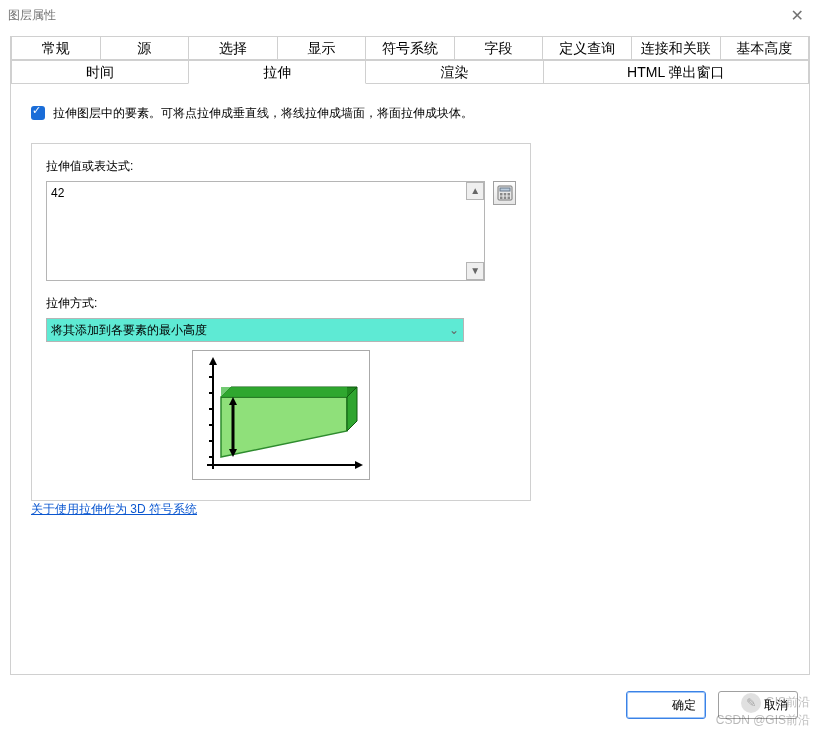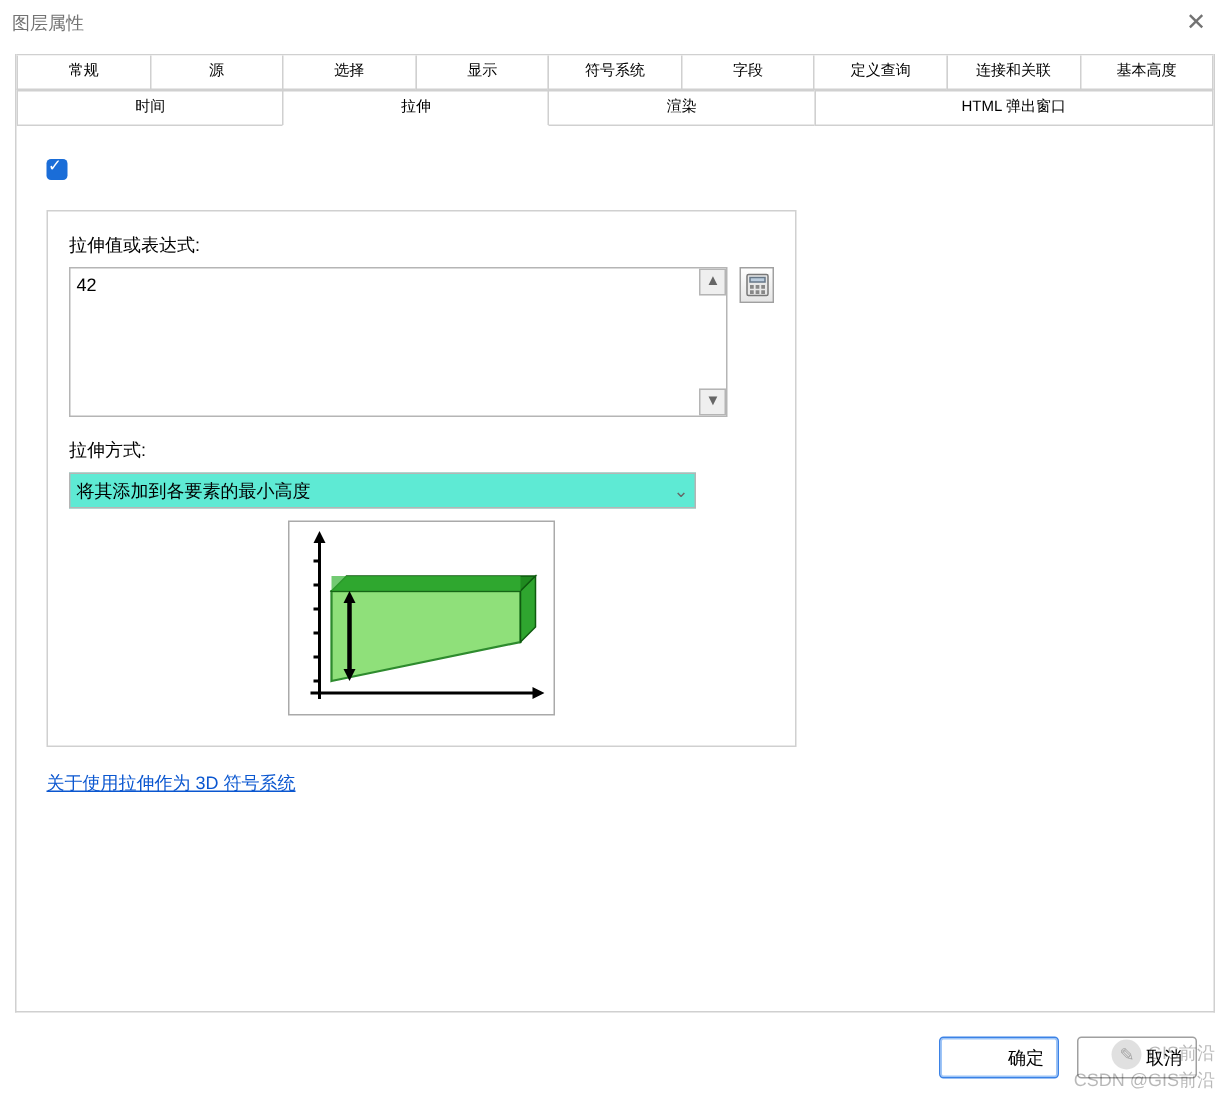--- a/index.html
+++ b/index.html
@@ -39,21 +39,21 @@
 .tab-row.row2 .tab:nth-child(1){flex:2}
 .tab-row.row2 .tab:nth-child(2){flex:2}
 .tab-row.row2 .tab:nth-child(3){flex:2}
 .tab-row.row2 .tab:nth-child(4){flex:3}
 .tab {
   border: 1px solid #d0d0d0;
   border-bottom: 1px solid #d0d0d0;
   background: #fff;
   text-align: center;
   line-height: 22px;
-  font-size: 10px;
+  font-size: 14px;
   cursor: pointer;
   margin-left:-1px;
 }
 .tab:first-child{margin-left:0}
 .tab-row.row1{border-top:1px solid #d0d0d0}
 .tab-row.row1 .tab{border-top:none}
 .tab.active {
   background: #fff;
   border-bottom: 1px solid #fff;
   position: relative;
@@ -138,21 +138,20 @@
 .diagram-wrap{
   width:178px;height:130px;
   margin:8px auto 0 auto;
   border:1px solid #aaa;
   background:#fff;
   padding:6px;
 }
 .diagram-wrap svg{display:block}
 .help-link{
   display:inline-block;
-  margin-top:16px;
   color:#0b57d0;
   text-decoration:underline;
   cursor:pointer;
 }
 .button-bar{
   position:absolute;
   bottom:12px; left:0; right:0;
   height:36px;
   display:flex;
   justify-content:flex-end;
@@ -219,20 +218,21 @@
     <div class="tab">时间</div>
     <div class="tab active">拉伸</div>
     <div class="tab">渲染</div>
     <div class="tab">HTML 弹出窗口</div>
   </div>
 
   <div class="tab-body">
 
     <div class="cbrow">
       <input type="checkbox" checked="" style="">
+      <div class="cbtext">拉伸图层中的要素。可将点拉伸成垂直线，将线拉伸成墙面，将面拉伸成块体。</div>
     </div>
 
     <div class="inner-panel">
 
       <label class="field-label">拉伸值或表达式:</label>
       <div class="expr-row">
         <div class="expr-box">
           <span class="expr-text">42</span>
           <div class="scroll-btn scroll-up">▲</div>
           <div class="scroll-btn scroll-down">▼</div>

